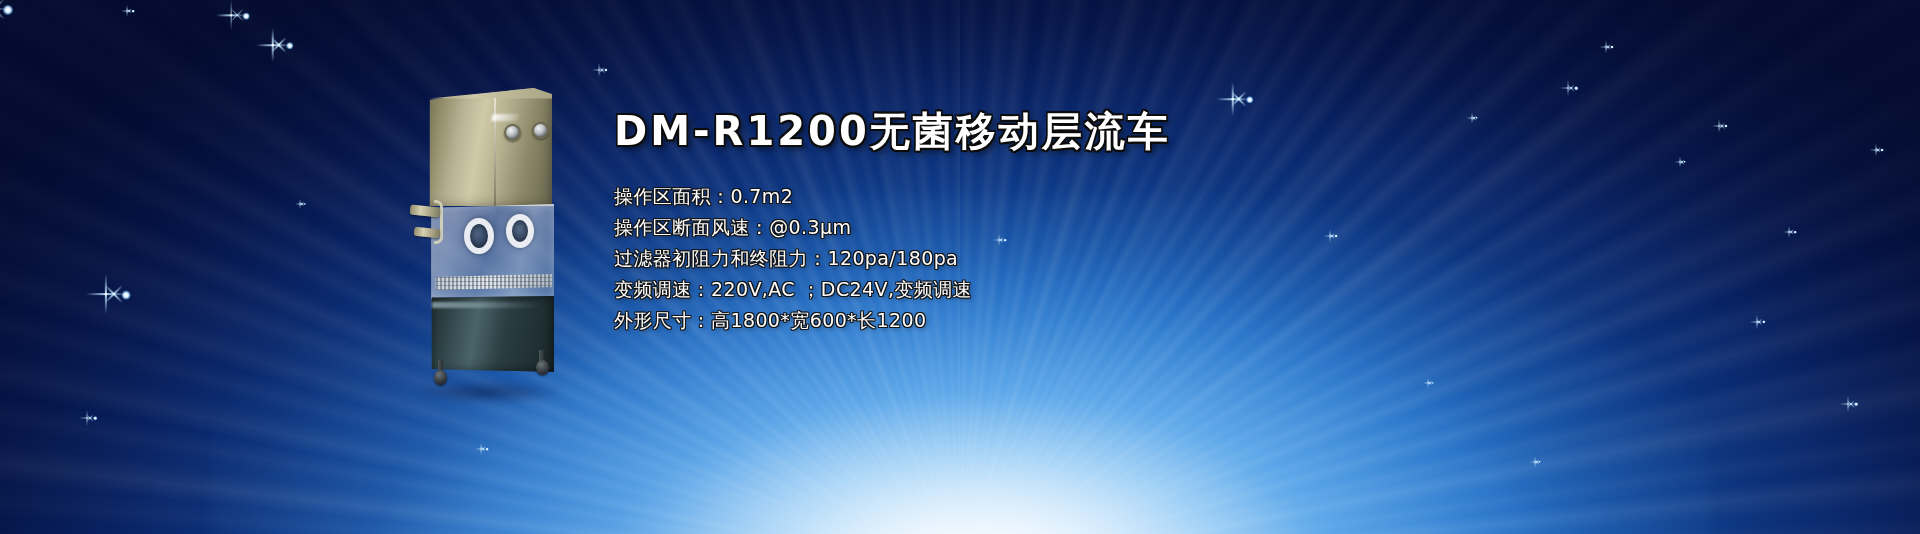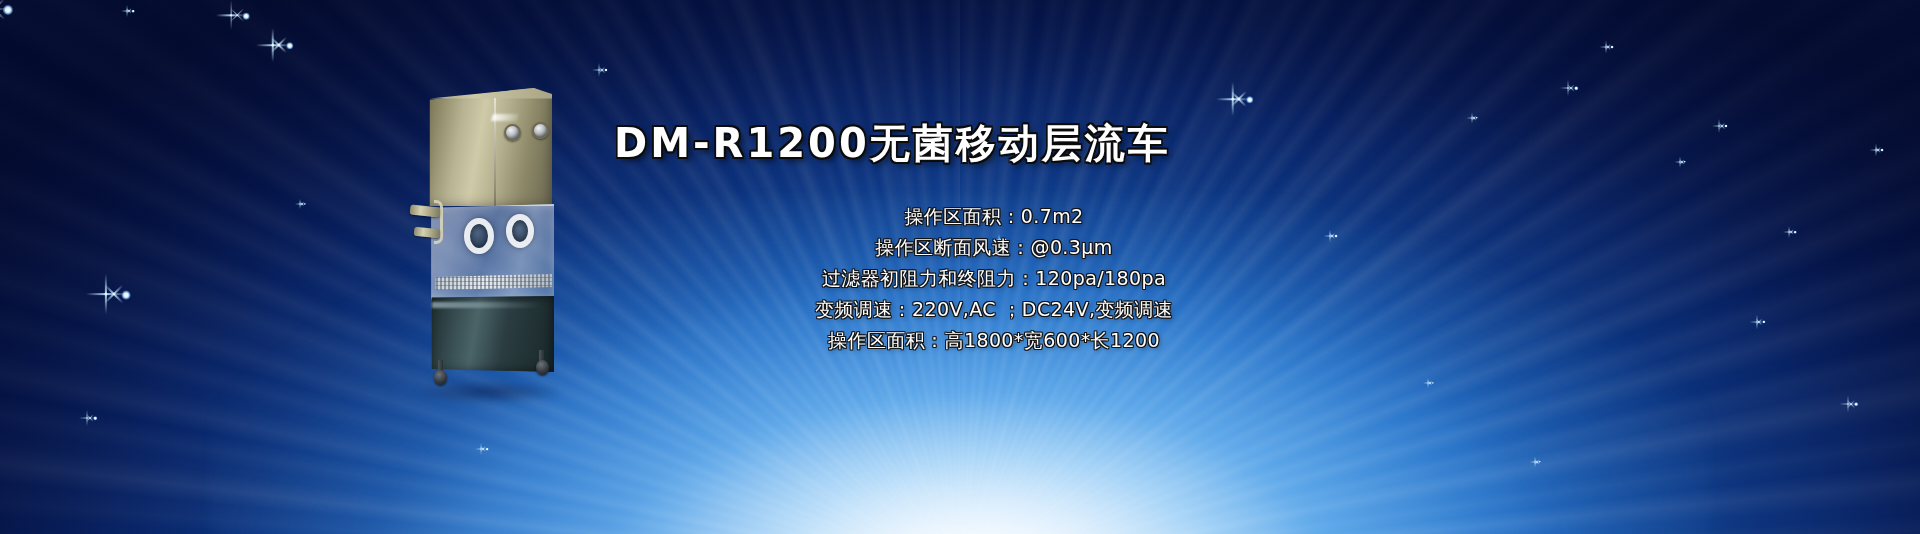--- a/index.html
+++ b/index.html
@@ -191,23 +191,22 @@
   .title {
     font-family:"DejaVu Sans", sans-serif;
     font-size:40px; font-weight:700; line-height:1.08;
     color:#ffffff; letter-spacing:3px; white-space:nowrap;
     text-shadow:
       -1.6px -1.6px 0 #0c0c0c,  1.6px -1.6px 0 #0c0c0c,
       -1.6px  1.6px 0 #0c0c0c,  1.6px  1.6px 0 #0c0c0c,
       -1.6px 0 0 #0c0c0c, 1.6px 0 0 #0c0c0c,
       0 -1.6px 0 #0c0c0c, 0 1.6px 0 #0c0c0c,
       4px 4px 6px rgba(0,0,0,.55);
-    margin-top: 12px;
-  }
-  .specs { margin-top:36px;text-align:center; }
+  }
+  .specs { margin-top:28px; }
   .spec-line {
     font-family:"DejaVu Sans", sans-serif;
     font-size:19px; line-height:31px; color:#ffffff;
     letter-spacing:.4px; white-space:nowrap;
     text-shadow:
       -1px -1px 0 #141414, 1px -1px 0 #141414,
       -1px  1px 0 #141414, 1px  1px 0 #141414,
       -1px 0 0 #141414, 1px 0 0 #141414,
       0 -1px 0 #141414, 0 1px 0 #141414,
       2px 2px 4px rgba(0,0,0,.45);
@@ -410,17 +409,17 @@
     <div class="caster c2"></div>
   </div>
 
   <div class="copy">
     <div class="title">DM-R1200无菌移动层流车</div>
     <div class="specs" id="spec-list">
         <div class="spec-line">操作区面积：0.7m2</div>
         <div class="spec-line">操作区断面风速：@0.3μm</div>
         <div class="spec-line">过滤器初阻力和终阻力：120pa/180pa</div>
         <div class="spec-line">变频调速：220V,AC ；DC24V,变频调速</div>
-        <div class="spec-line">操作区面积：高1800*宽600*长1200</div>
+        <div class="spec-line">外形尺寸：高1800*宽600*长1200</div>
       </div>
   </div>
 
 </div>
 
 </body></html>

